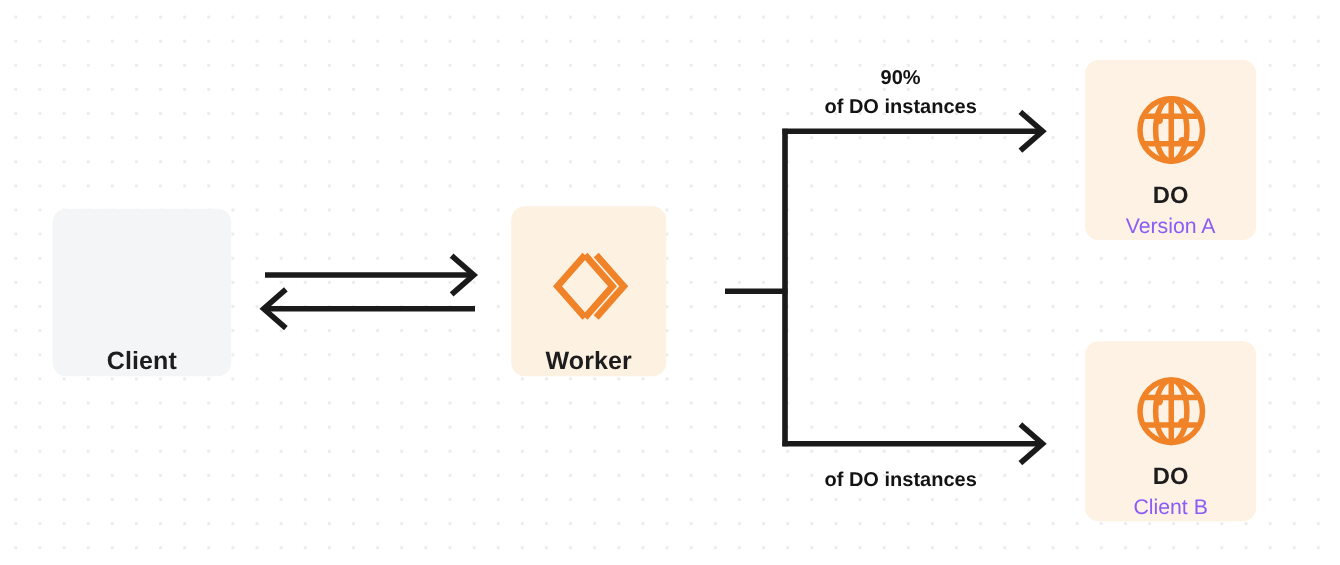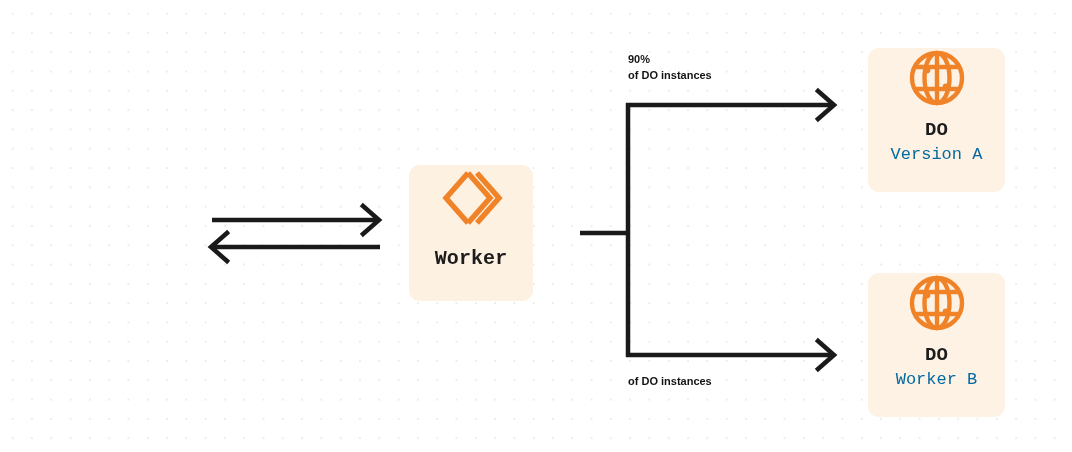--- a/index.html
+++ b/index.html
@@ -26,22 +26,21 @@
   }
 
   
   .node {
     position: absolute;
     box-sizing: border-box;
     border-radius: 11px;
     display: flex;
     flex-direction: column;
     align-items: center;
-    justify-content: flex-start;
-    font-family: Liberation Mono, monospace;
+    justify-content: flex-end;
   }
 
   .node-client {
     left: 42px;
     top: 167px;
     width: 143px;
     height: 134px;
     background-color: #f4f5f7;
   }
 
@@ -80,21 +79,21 @@
   .node-title-small {
     font-size: 19px;
     font-weight: bold;
     color: #1d1d1d;
     line-height: 1.15;
   }
 
   .node-subtitle {
     font-size: 17px;
     font-weight: normal;
-    color: #0369a1;
+    color: #8b5cf6;
     line-height: 1.3;
     margin-top: 2px;
   }
 
   .node-icon {
     display: block;
     line-height: 0;
   }
 
   .worker-icon-wrap { margin-bottom: 16px; }
@@ -106,21 +105,22 @@
     left: 0;
     top: 0;
     width: 1072px;
     height: 452px;
     pointer-events: none;
   }
 
   
   .edge-label {
     position: absolute;
-    font-size: 11px;
+    text-align: center;
+    font-size: 16px;
     font-weight: bold;
     color: #131313;
     line-height: 1.42;
     white-space: nowrap;
   }
 
   .edge-label-top {
     left: 628px;
     top: 52px;
     width: 185px;
@@ -164,20 +164,23 @@
       <line x1="626" y1="105" x2="833" y2="105" stroke="#1a1a1a" stroke-width="4.5" stroke-linecap="butt"></line>
       <polyline points="818,91 834,105 818,119" fill="none" stroke="#1a1a1a" stroke-width="4.5" stroke-linecap="square" stroke-linejoin="miter"></polyline>
     </g>
 
     <g>
       <line x1="626" y1="355" x2="833" y2="355" stroke="#1a1a1a" stroke-width="4.5" stroke-linecap="butt"></line>
       <polyline points="818,341 834,355 818,369" fill="none" stroke="#1a1a1a" stroke-width="4.5" stroke-linecap="square" stroke-linejoin="miter"></polyline>
     </g>
   </svg>
 
+  <div class="node node-client">
+    <div class="node-title">Client</div>
+  </div>
 
   <div class="node node-worker">
     <span class="node-icon worker-icon-wrap">
       <svg width="66" height="66" viewBox="0 0 66 66" xmlns="http://www.w3.org/2000/svg">
 
         <polyline points="30,8 8,33 30,58" fill="none" stroke="#f08228" stroke-width="5.4" stroke-linecap="butt" stroke-linejoin="miter"></polyline>
 
         <polyline points="30,8 52,33 30,58" fill="none" stroke="#f08228" stroke-width="5.4" stroke-linecap="butt" stroke-linejoin="miter"></polyline>
 
         <polyline points="39,8 61,33 39,58" fill="none" stroke="#f08228" stroke-width="5.4" stroke-linecap="butt" stroke-linejoin="miter"></polyline>
@@ -208,21 +211,21 @@
         <circle cx="30" cy="30" r="25" fill="none" stroke="#f08228" stroke-width="4.4"></circle>
         <line x1="30" y1="5" x2="30" y2="55" stroke="#f08228" stroke-width="4.4"></line>
         <line x1="9" y1="19" x2="51" y2="19" stroke="#f08228" stroke-width="4.4"></line>
         <line x1="9" y1="41" x2="51" y2="41" stroke="#f08228" stroke-width="4.4"></line>
         <ellipse cx="30" cy="30" rx="12.5" ry="25" fill="none" stroke="#f08228" stroke-width="4.4"></ellipse>
         <circle cx="20" cy="22" r="3.4" fill="#f08228"></circle>
         <circle cx="39" cy="39" r="3.4" fill="#f08228"></circle>
       </svg>
     </span>
     <div class="node-title-small">DO</div>
-    <div class="node-subtitle">Worker B</div>
+    <div class="node-subtitle">Client B</div>
   </div>
 
   <div class="edge-label edge-label-top">
     <span class="pct">90%</span>
     <span class="desc">of DO instances</span>
   </div>
 
   <div class="edge-label edge-label-bottom">
     <span class="desc">of DO instances</span>
   </div>

